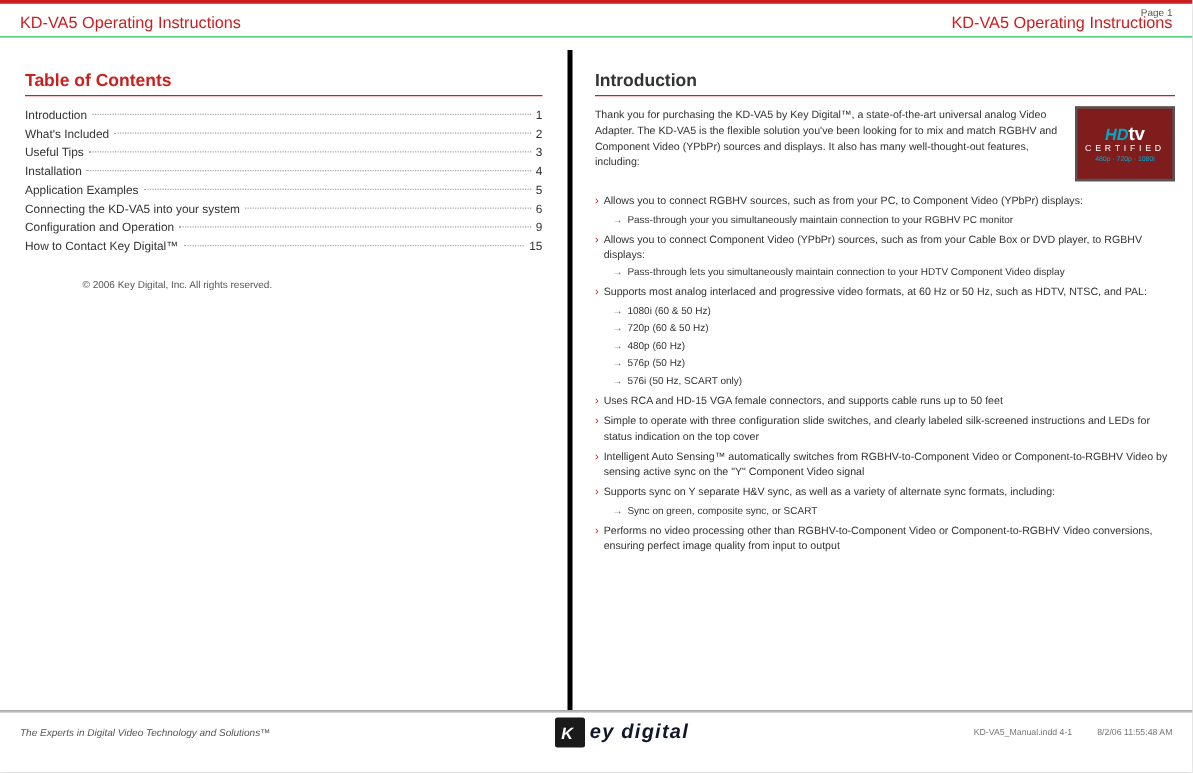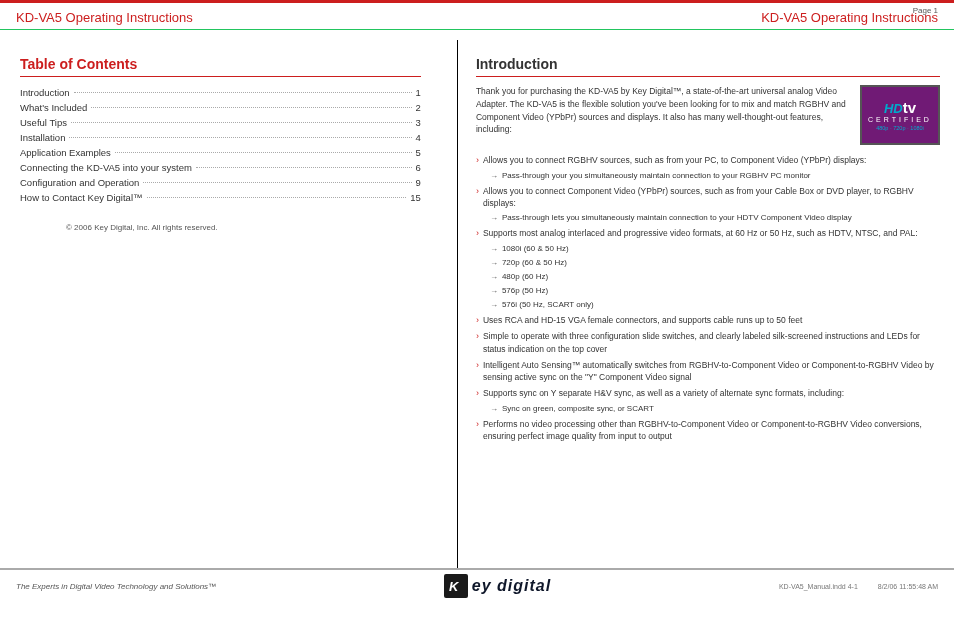--- a/index.html
+++ b/index.html
@@ -58,22 +58,22 @@
       position: absolute;
       top: 40px;
       left: 0;
       right: 0;
       bottom: 50px;
       display: flex;
     }
     
     .left-col {
       width: 48%;
-      padding: 16px 36px 16px 20px;
-      border-right: 1px solid #000000;
+      padding: 16px 20px 16px 20px;
+      border-right: 4px solid #000000;
     }
     .toc-title {
       font-size: 14px;
       font-weight: bold;
       color: #cc1e1e;
       border-bottom: 1px solid #cc1e1e;
       padding-bottom: 4px;
       margin-bottom: 10px;
     }
     .toc-item {
@@ -152,21 +152,21 @@
     .sub-text {
       font-size: 8px;
       color: #333;
       line-height: 1.5;
     }
     
     .hdtv-logo {
       float: right;
       width: 80px;
       height: 60px;
-      background: #701a75;
+      background: #7f1d1d;
       margin-left: 8px;
       margin-bottom: 4px;
       display: flex;
       flex-direction: column;
       align-items: center;
       justify-content: center;
       border: 2px solid #555;
     }
     
     .footer {

